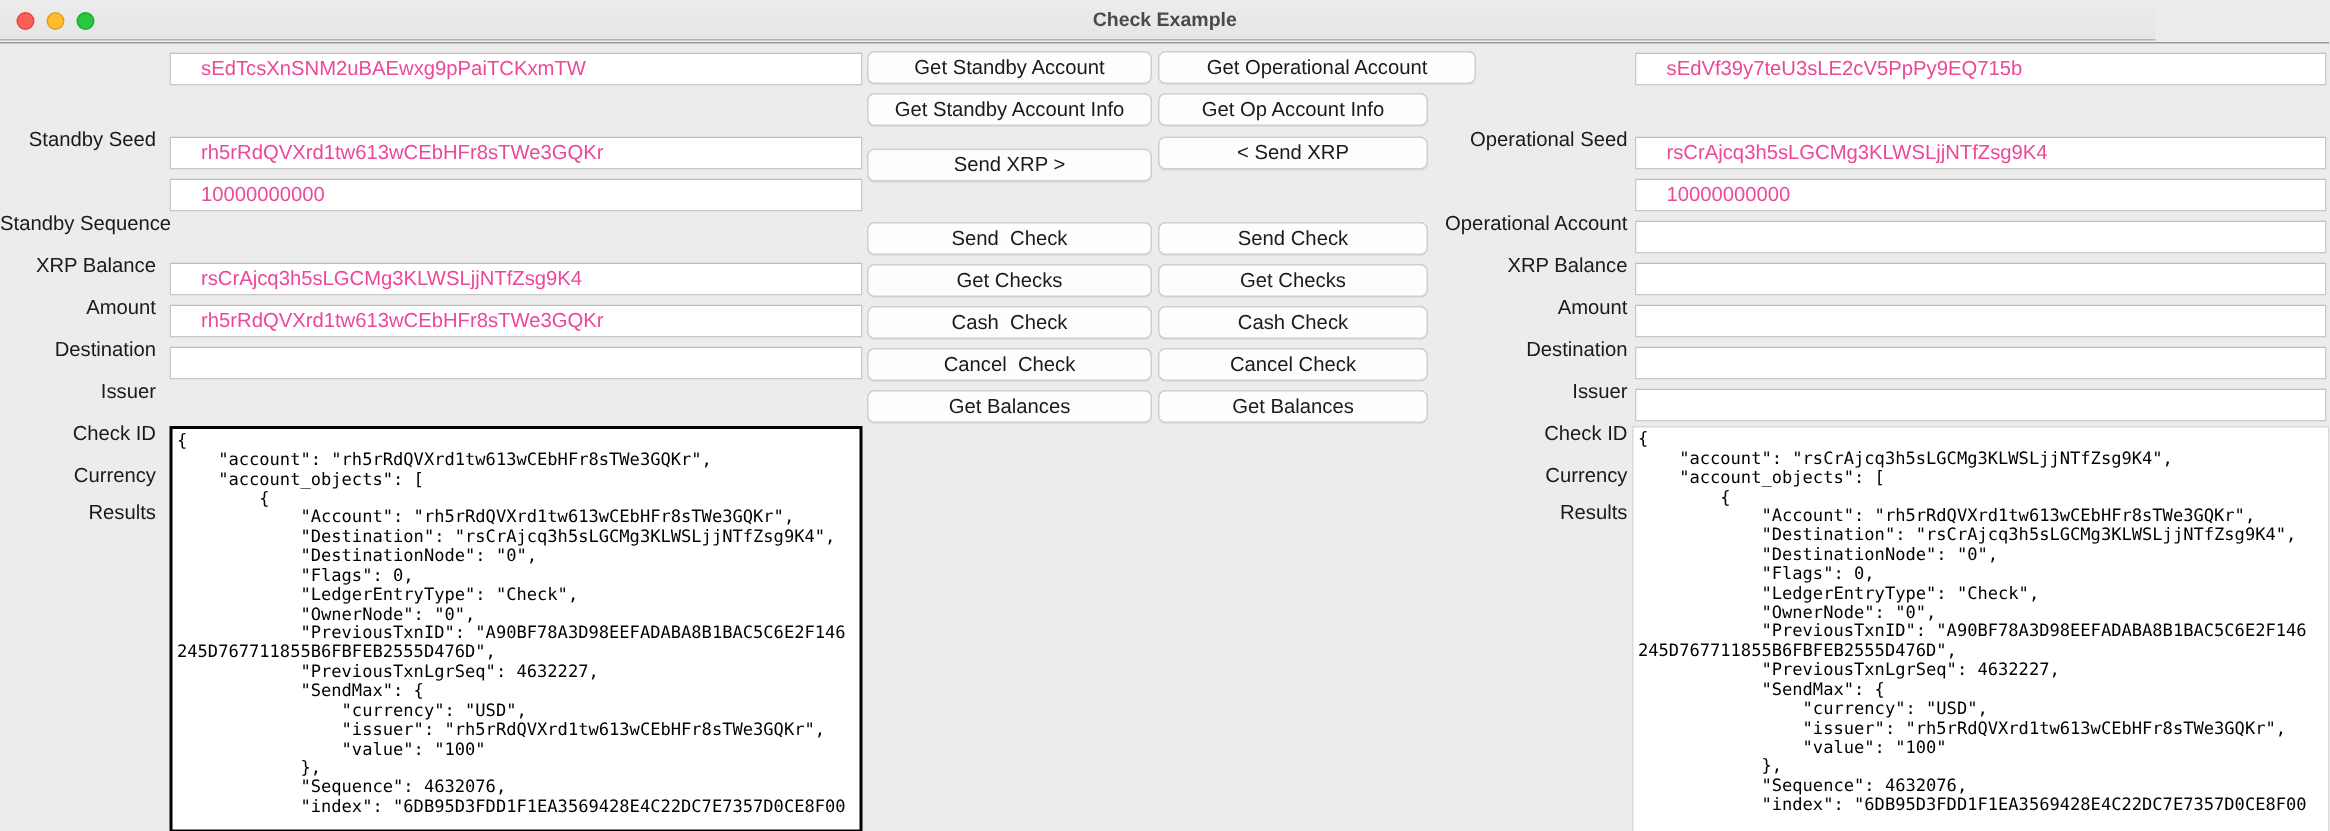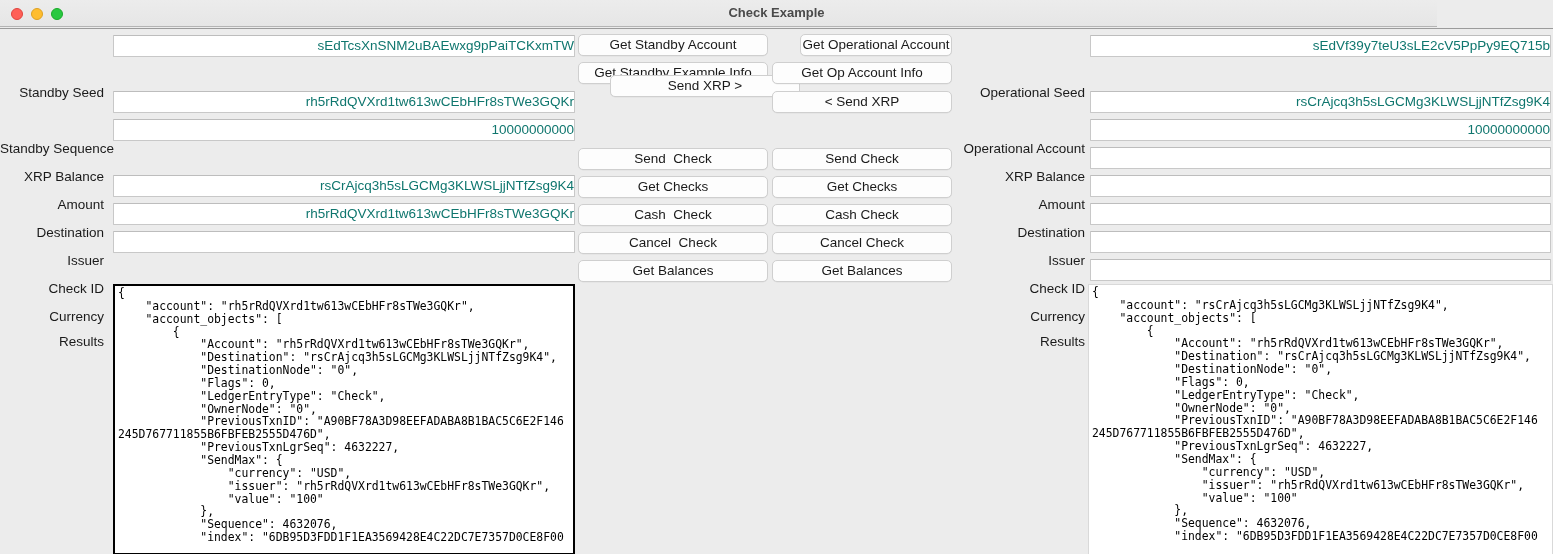--- a/index.html
+++ b/index.html
@@ -65,26 +65,25 @@
     margin-top: 46px;
   }
   .fld {
     position: absolute;
     background: #ffffff;
     border: 1px solid #c8c8c8;
     border-top-color: #bdbdbd;
     border-radius: 1px;
     font-size: 13.5px;
     font-family: "Liberation Sans", sans-serif;
-    color: #0f766e;
-    padding: 0 0;
+    color: #ec4899;
+    padding: 0 20px;
     line-height: 20px;
     white-space: nowrap;
     overflow: hidden;
-    text-align: right;
   }
   .btn {
     position: absolute;
     background: #fdfdfd;
     border: 1px solid #cfcfcf;
     border-radius: 5px;
     font-size: 13.5px;
     font-family: "Liberation Sans", sans-serif;
     color: #1a1a1a;
     text-align: center;
@@ -163,29 +162,29 @@
             "PreviousTxnLgrSeq": 4632227,
             "SendMax": {
                 "currency": "USD",
                 "issuer": "rh5rRdQVXrd1tw613wCEbHFr8sTWe3GQKr",
                 "value": "100"
             },
             "Sequence": 4632076,
             "index": "6DB95D3FDD1F1EA3569428E4C22DC7E7357D0CE8F00</div>
 
     <div class="btn" style="left:578px; top:5px;   width:190px;">Get Standby Account</div>
-    <div class="btn" style="left:578px; top:33px;  width:190px;">Get Standby Example Info</div>
-    <div class="btn" style="left:578px; top:46px;  width:190px;margin-left:32px;">Send XRP &gt;</div>
+    <div class="btn" style="left:578px; top:33px;  width:190px;">Get Standby Account Info</div>
+    <div class="btn" style="left:578px; top:70px;  width:190px;">Send XRP &gt;</div>
     <div class="btn" style="left:578px; top:119px; width:190px;">Send  Check</div>
     <div class="btn" style="left:578px; top:147px; width:190px;">Get Checks</div>
     <div class="btn" style="left:578px; top:175px; width:190px;">Cash  Check</div>
     <div class="btn" style="left:578px; top:203px; width:190px;">Cancel  Check</div>
     <div class="btn" style="left:578px; top:231px; width:190px;">Get Balances</div>
 
-    <div class="btn" style="left:772px; top:5px;   width:152px;margin-left:28px;">Get Operational Account</div>
+    <div class="btn" style="left:772px; top:5px;   width:212px;">Get Operational Account</div>
     <div class="btn" style="left:772px; top:33px;  width:180px;">Get Op Account Info</div>
     <div class="btn" style="left:772px; top:62px;  width:180px;">&lt; Send XRP</div>
     <div class="btn" style="left:772px; top:119px; width:180px;">Send Check</div>
     <div class="btn" style="left:772px; top:147px; width:180px;">Get Checks</div>
     <div class="btn" style="left:772px; top:175px; width:180px;">Cash Check</div>
     <div class="btn" style="left:772px; top:203px; width:180px;">Cancel Check</div>
     <div class="btn" style="left:772px; top:231px; width:180px;">Get Balances</div>
 
     <div class="lbl" style="left:955px; top:9px; width:130px;">Operational Seed</div>
     <div class="fld" style="left:1090px; top:6px; width:461px; height:22px;">sEdVf39y7teU3sLE2cV5PpPy9EQ715b</div>

